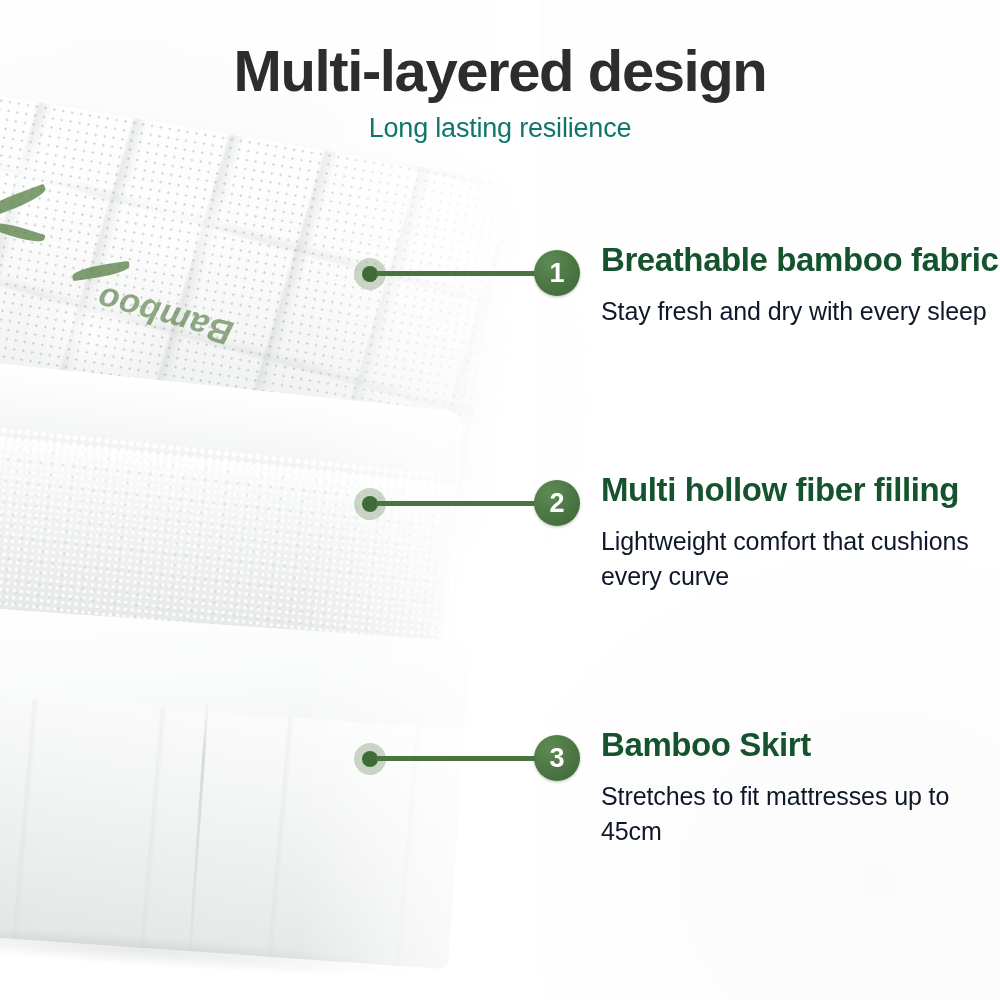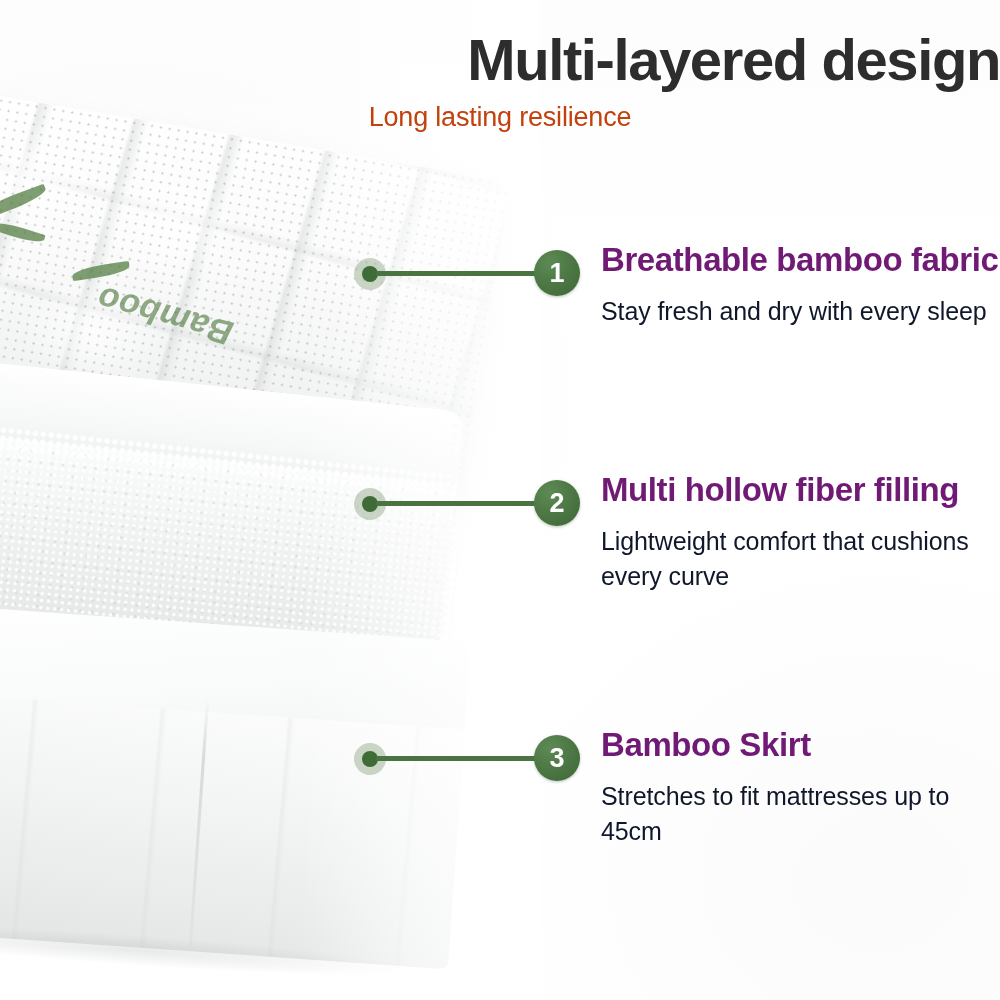--- a/index.html
+++ b/index.html
@@ -37,27 +37,26 @@
     width: 1000px;
     text-align: center;
     z-index: 40;
   }
   .title {
     font-size: 58px;
     font-weight: bold;
     color: #2d2d2d;
     letter-spacing: -1.4px;
     line-height: 1.04;
-    margin: 0;
-    text-align: right;
+    margin: 11px;
   }
   .subtitle {
     font-size: 27px;
     font-weight: normal;
-    color: #c2410c;
+    color: #0f766e;
     letter-spacing: -0.2px;
     margin: 12px 0 0 0;
   }
 
   
   .photo-stack {
     position: absolute;
     left: 0;
     top: 0;
     width: 520px;
@@ -339,21 +338,21 @@
   }
   .text-block {
     position: absolute;
     left: 601px;
     top: -10px;
     width: 395px;
   }
   .callout-heading {
     font-size: 33px;
     font-weight: bold;
-    color: #701a75;
+    color: #14532d;
     letter-spacing: -0.4px;
     line-height: 1.2;
     margin: 0;
     white-space: nowrap;
   }
   .callout-desc {
     font-size: 25px;
     font-weight: normal;
     color: #0f172a;
     line-height: 1.42;

